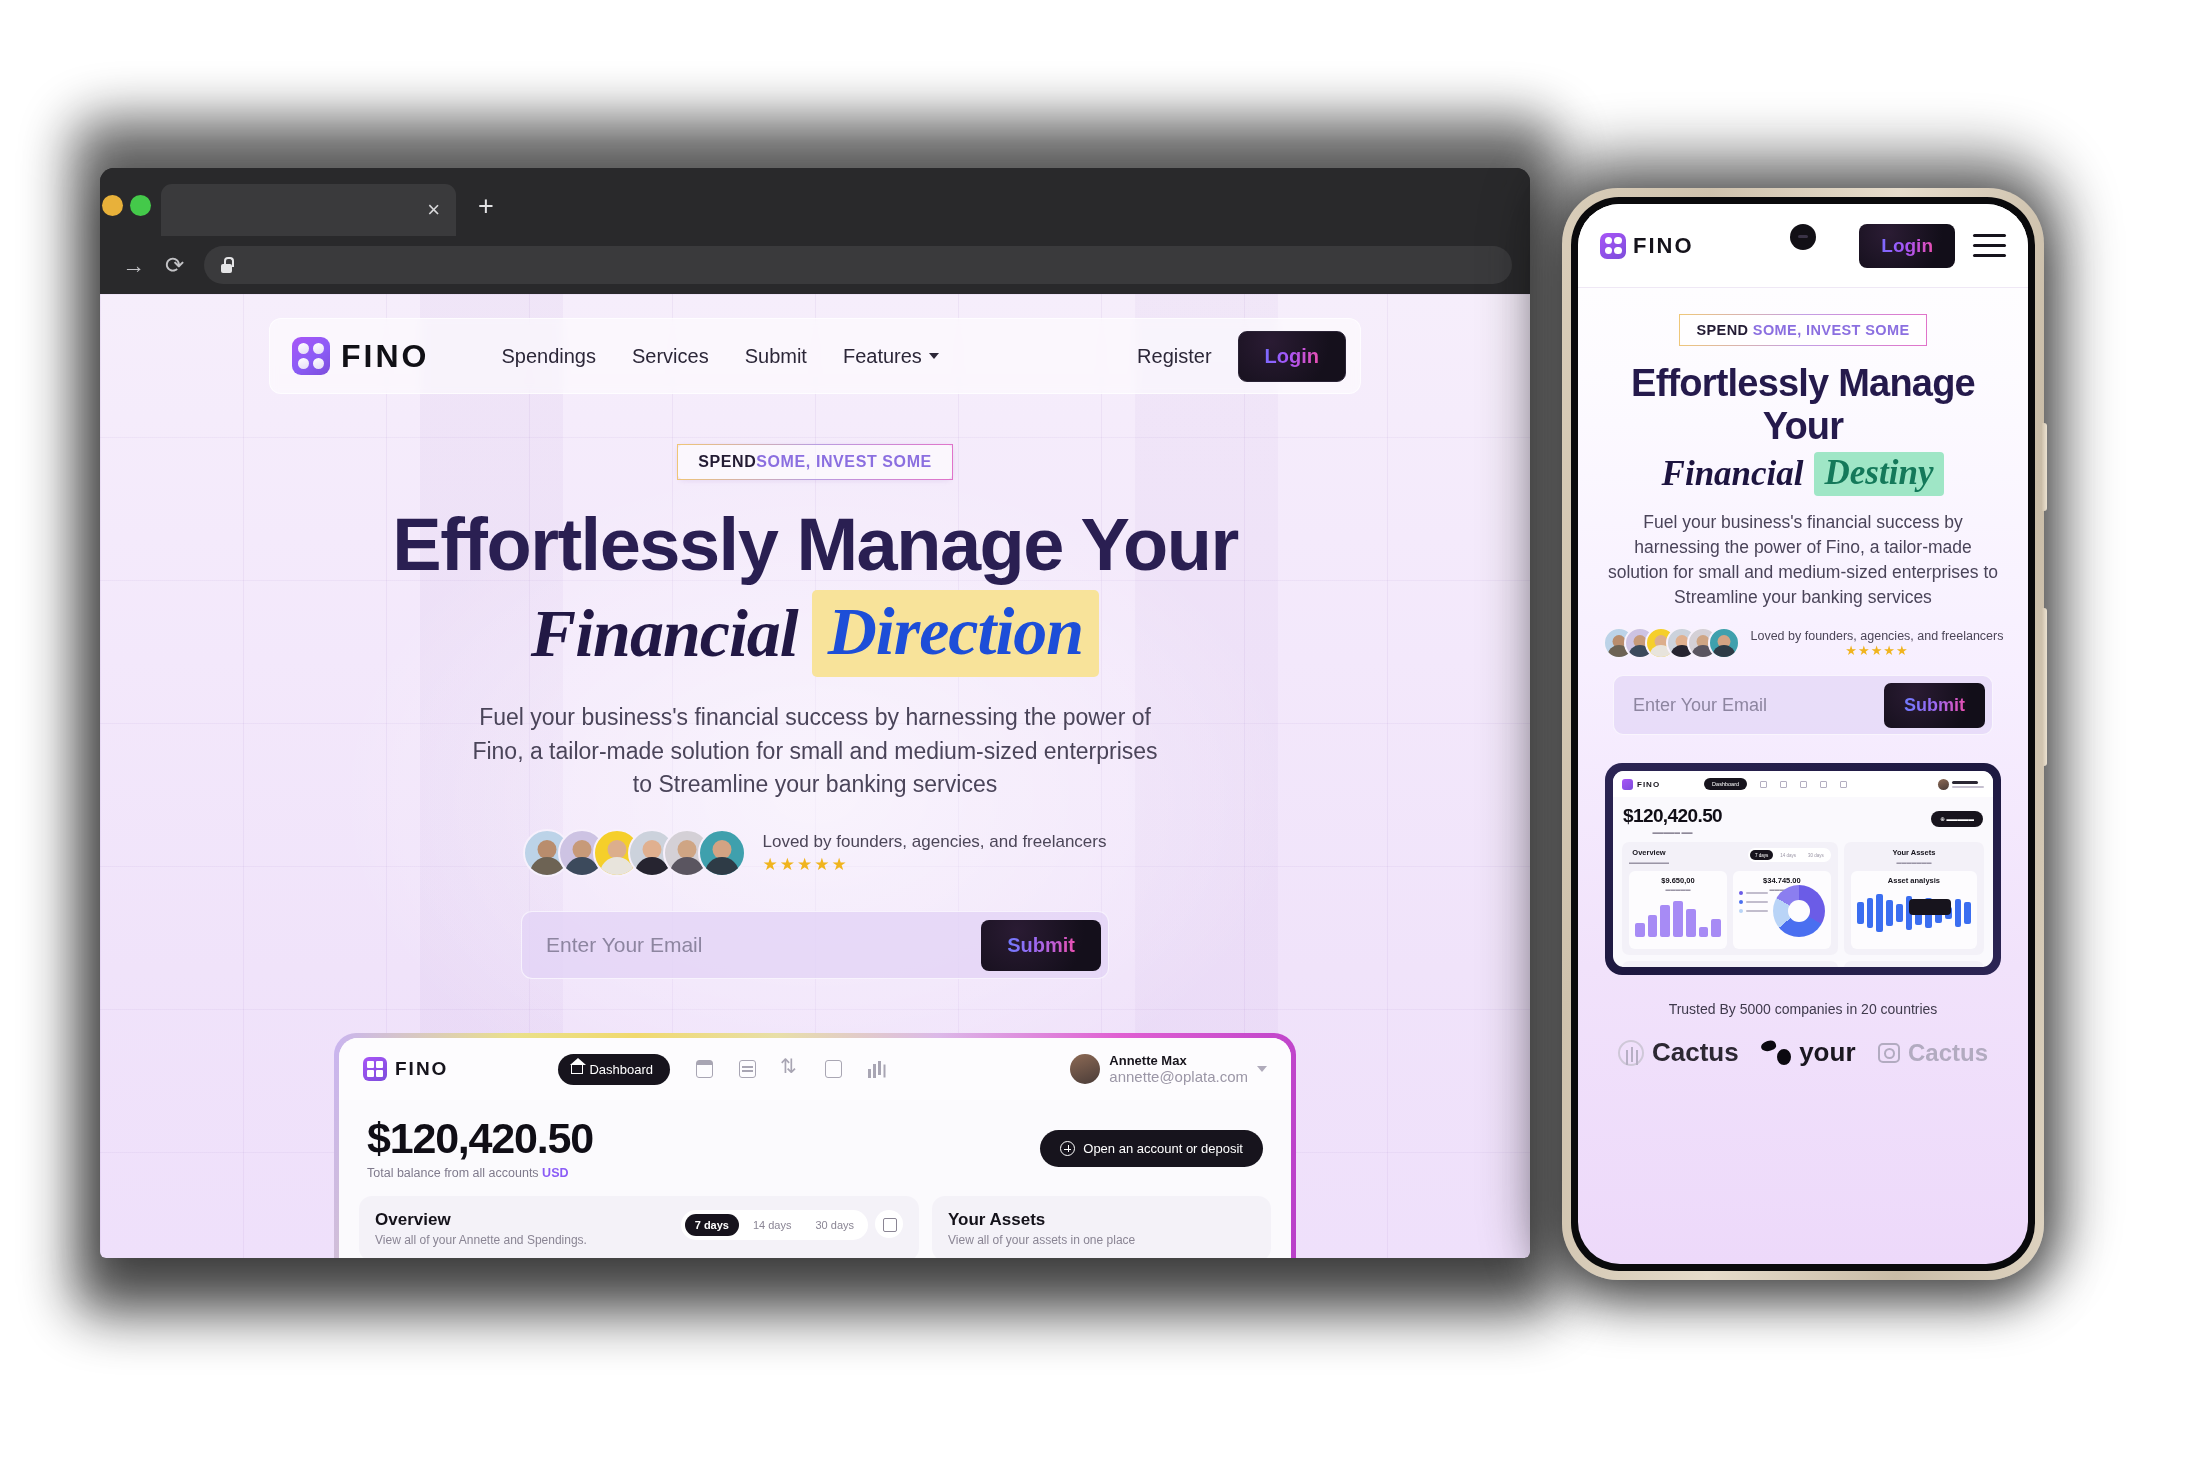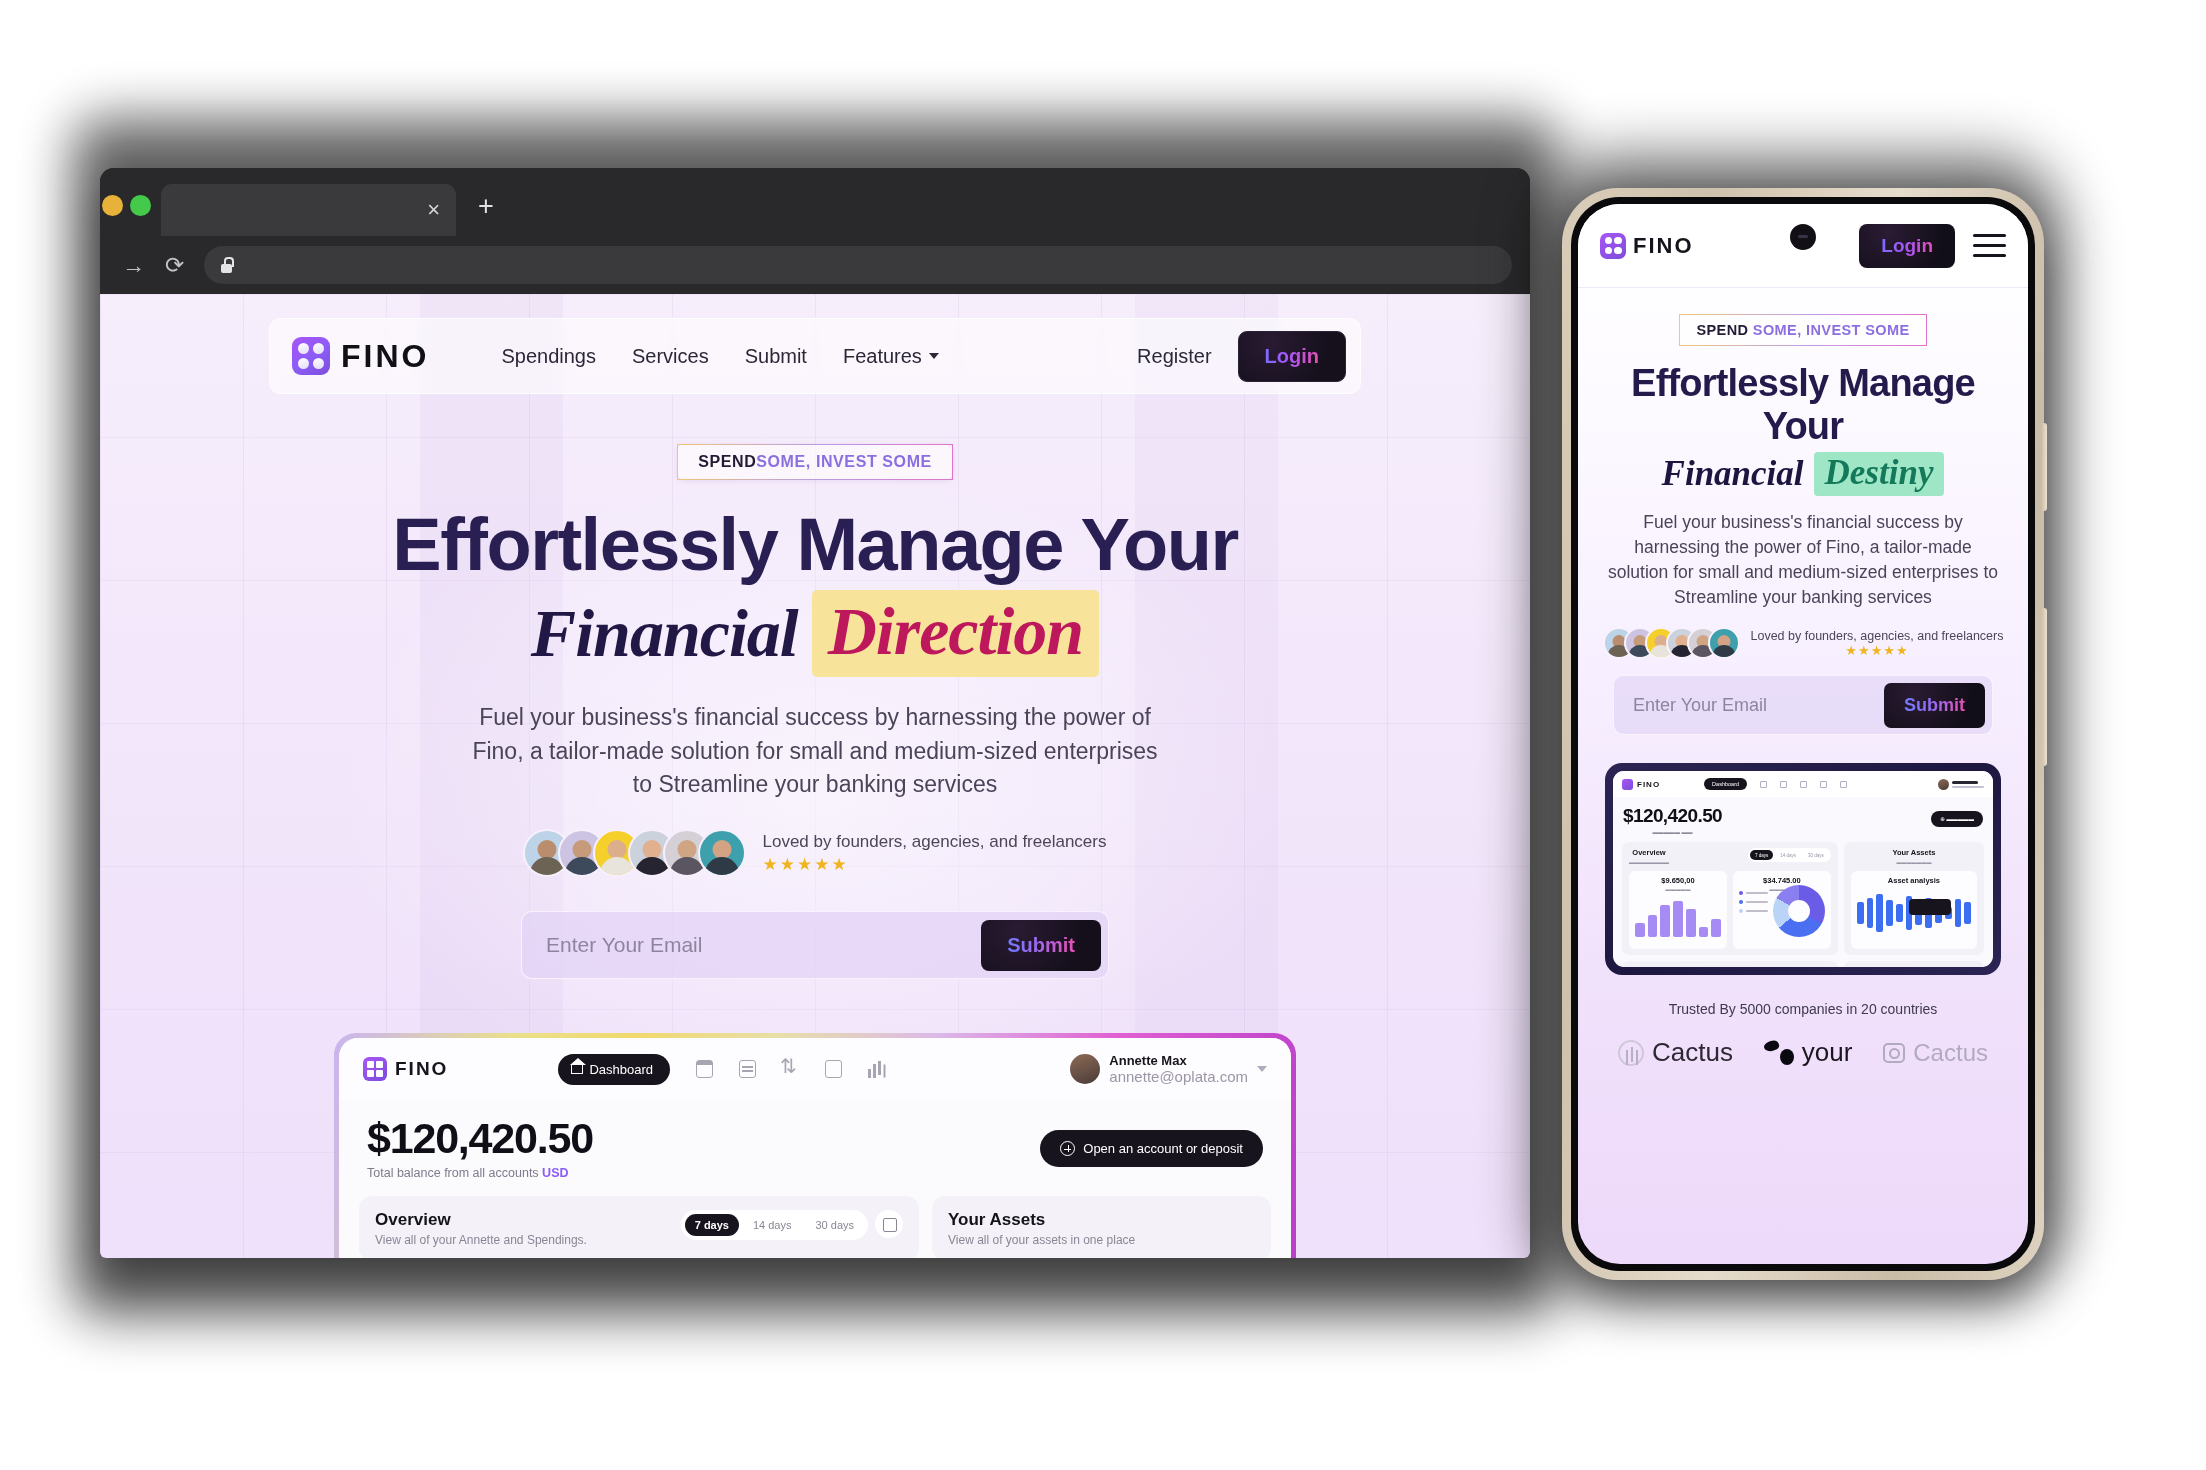--- a/index.html
+++ b/index.html
@@ -147,21 +147,21 @@
     font-size: 74px; font-weight: 800; color: #2a1f52;
     letter-spacing: -1.5px; line-height: 1.06;
   }
   .h2-row { margin-top: 6px; display: flex; align-items: center; justify-content: center; gap: 0px; }
   .h2-ital {
     font-family: "Liberation Serif", serif; font-style: italic; font-weight: 700;
     font-size: 68px; color: #221845; letter-spacing: -1px;
   }
   .h2-hl {
     font-family: "Liberation Serif", serif; font-style: italic; font-weight: 700;
-    font-size: 68px; color: #be185d; letter-spacing: -1px;
+    font-size: 68px; color: #1d4ed8; letter-spacing: -1px;
     background: #f8e39a; border-radius: 5px; padding: 2px 16px 6px; margin-left: 14px;
   }
   .sub {
     margin: 24px auto 0; width: 700px;
     font-size: 23px; line-height: 1.45; color: #4a4459;
   }
   .loved { margin-top: 28px; display: flex; align-items: center; justify-content: center; gap: 16px; }
   .avatars { display: flex; }
   .av { width: 48px; height: 48px; border-radius: 50%; border: 2.5px solid #f7f0fc; margin-left: -13px; position: relative; overflow: hidden; }
   .av:first-child { margin-left: 0; }
@@ -359,21 +359,21 @@
   .pd-leg u { width:22px;height:2.5px;background:#c2bdcd;display:block;border-radius:2px; }
   .pd-ab { background:#fdfcfe; border-radius:6px; padding:5px 6px; height:78px; position:relative; overflow:hidden; margin-top:6px; }
   .pd-abars { position:absolute; left:6px; right:6px; bottom:12px; height:48px; display:flex; align-items:center; gap:3px; }
   .pd-abars i { flex:1; background:#3b6ef0; border-radius:2px; }
   .pd-tt { position:absolute; left:46%; top:28px; background:#17141d; border-radius:4px; width:42px; height:16px; }
   .pd-row2 { display:flex; gap:6px; padding:6px 9px 0; }
   .pd-lst { background:#f3f1f8; border-radius:7px; padding:6px 7px; height:44px; }
   .pd-lst.l { flex:1.6; } .pd-lst.r { flex:1; }
   .p-trusted { text-align:center; font-size:14px; color:#3f3a4c; margin-top: 26px; }
   .p-logos { margin-top: 20px; display:flex; align-items:center; justify-content:space-between; padding: 0 22px; }
-  .plg { display:flex; align-items:center; gap:8px; font-size:26px; font-weight:400; color:#1a1720; }
+  .plg { display:flex; align-items:center; gap:8px; font-size:26px; font-weight:700; color:#1a1720; }
   .plg.cactus { color:#2d2833; }
   .cactus-ic { width:26px;height:26px;border:2px solid #cfc8d8;border-radius:50%;position:relative; }
   .cactus-ic::after{content:"";position:absolute;left:11px;top:5px;width:2px;height:15px;background:#b7afc4;box-shadow:-5px 3px 0 #b7afc4,5px 3px 0 #b7afc4;}
   .hues-ic { width:30px;height:26px; position:relative; }
   .hues-ic::before{content:"";position:absolute;left:0;top:1px;width:15px;height:10px;background:#0b0910;border-radius:50% 50% 40% 60%;transform:rotate(-18deg);}
   .hues-ic::after{content:"";position:absolute;right:0;top:9px;width:14px;height:16px;background:#0b0910;border-radius:50%;}
   .snap-ic { width:22px;height:20px;border:2.2px solid #b2abc0;border-radius:5px;position:relative; }
   .snap-ic::after{content:"";position:absolute;left:4px;top:3px;width:7px;height:7px;border:2px solid #b2abc0;border-radius:50%;}
   .plg.snap { color:#b2abc0; font-size:24px; }
   .side-btn { position:absolute; right:-3px; width:5px; background: linear-gradient(90deg,#cfc2ad,#ece2d1); border-radius:0 3px 3px 0; }

